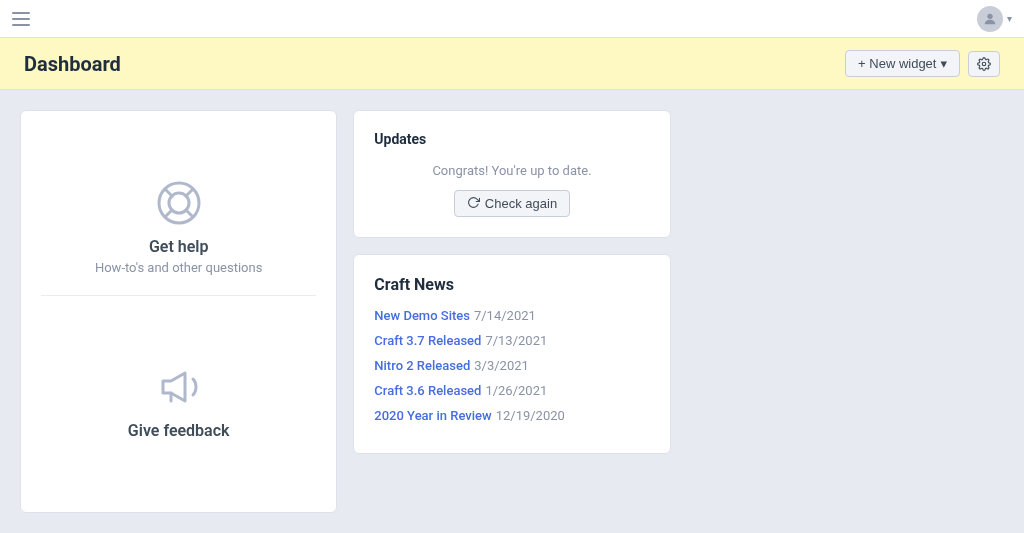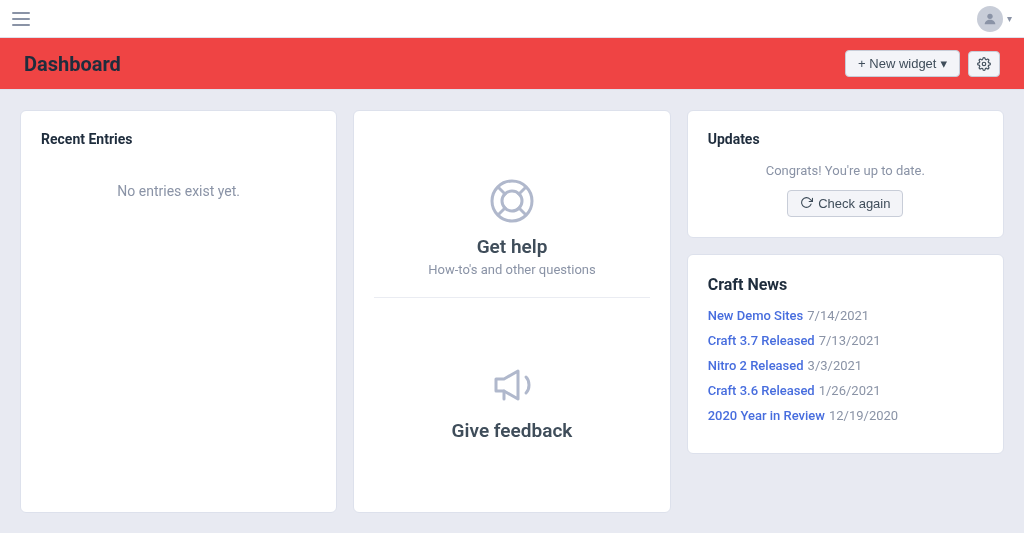--- a/index.html
+++ b/index.html
@@ -63,21 +63,21 @@
     .avatar svg {
       fill: #8a93a6;
     }
     .chevron-down {
       font-size: 10px;
       color: #8a93a6;
     }
 
     
     .page-header {
-      background: #ef4444;
+      background: #fef9c3;
       border-bottom: 1px solid #dde1ec;
       padding: 12px 24px;
       display: flex;
       align-items: center;
       justify-content: space-between;
       height: 52px;
     }
     .page-title {
       font-size: 20px;
       font-weight: 700;
@@ -168,21 +168,21 @@
     .help-section {
       border-bottom: 1px solid #eaecf2;
     }
     .widget-icon {
       width: 48px;
       height: 48px;
       margin-bottom: 10px;
       color: #b0b8cc;
     }
     .widget-label {
-      font-size: 19px;
+      font-size: 16px;
       font-weight: 600;
       color: #3f4d5a;
       margin-bottom: 4px;
     }
     .widget-desc {
       font-size: 13px;
       color: #8a93a6;
     }
 
     
@@ -281,24 +281,20 @@
       <svg width="14" height="14" viewBox="0 0 24 24" fill="none" stroke="currentColor" stroke-width="2">
         <circle cx="12" cy="12" r="3"></circle>
         <path d="M19.4 15a1.65 1.65 0 0 0 .33 1.82l.06.06a2 2 0 1 1-2.83 2.83l-.06-.06a1.65 1.65 0 0 0-1.82-.33 1.65 1.65 0 0 0-1 1.51V21a2 2 0 1 1-4 0v-.09A1.65 1.65 0 0 0 9 19.4a1.65 1.65 0 0 0-1.82.33l-.06.06a2 2 0 1 1-2.83-2.83l.06-.06A1.65 1.65 0 0 0 4.68 15a1.65 1.65 0 0 0-1.51-1H3a2 2 0 1 1 0-4h.09A1.65 1.65 0 0 0 4.6 9a1.65 1.65 0 0 0-.33-1.82l-.06-.06a2 2 0 1 1 2.83-2.83l.06.06A1.65 1.65 0 0 0 9 4.68a1.65 1.65 0 0 0 1-1.51V3a2 2 0 1 1 4 0v.09a1.65 1.65 0 0 0 1 1.51 1.65 1.65 0 0 0 1.82-.33l.06-.06a2 2 0 1 1 2.83 2.83l-.06.06A1.65 1.65 0 0 0 19.4 9a1.65 1.65 0 0 0 1.51 1H21a2 2 0 1 1 0 4h-.09a1.65 1.65 0 0 0-1.51 1z"></path>
       </svg>
     </button>
   </div>
 </div>
 
 <div class="main-content">
 
-  <div class="card recent-entries-card">
-    <div class="card-title">Recent Entries</div>
-    <div class="no-entries-text">No entries exist yet.</div>
-  </div>
 
   <div class="card help-feedback-card">
 
     <div class="help-section">
       <svg class="widget-icon" viewBox="0 0 48 48" fill="none">
         <circle cx="24" cy="24" r="20" stroke="#b0b8cc" stroke-width="3"></circle>
         <circle cx="24" cy="24" r="10" stroke="#b0b8cc" stroke-width="3"></circle>
         <line x1="10" y1="10" x2="18" y2="18" stroke="#b0b8cc" stroke-width="3"></line>
         <line x1="30" y1="30" x2="38" y2="38" stroke="#b0b8cc" stroke-width="3"></line>
         <line x1="38" y1="10" x2="30" y2="18" stroke="#b0b8cc" stroke-width="3"></line>

